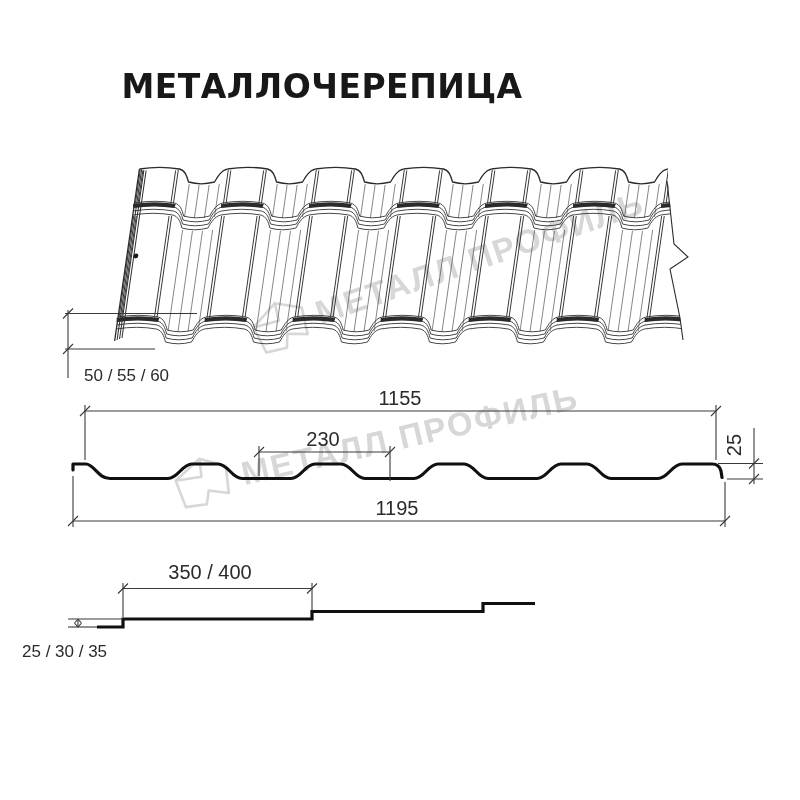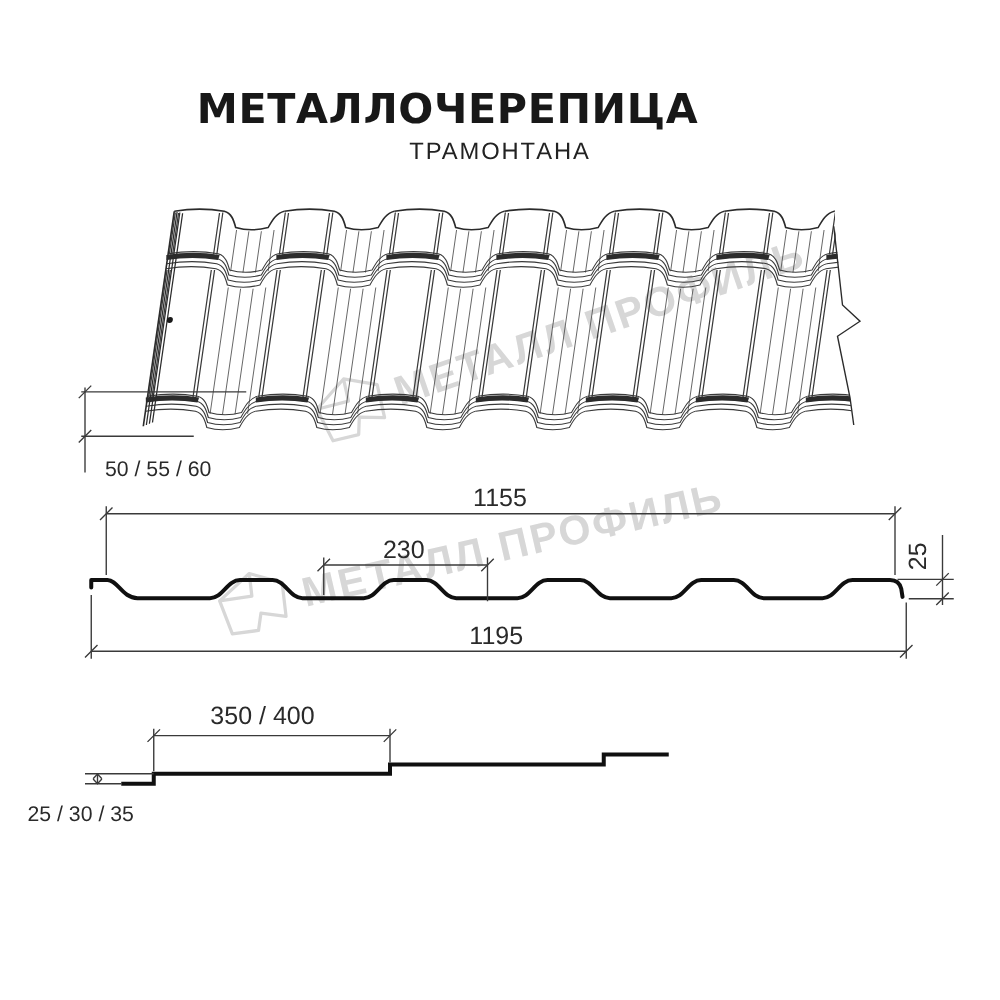--- a/index.html
+++ b/index.html
@@ -1,35 +1,34 @@
 <!DOCTYPE html>
 <html><head>
 <meta charset="utf-8">
 <style>
   html,body{margin:0;padding:0;background:#ffffff;}
   #stage{position:relative;width:800px;height:800px;background:#ffffff;overflow:hidden;
          font-family:"Liberation Sans",sans-serif;}
   .title{position:absolute;left:0;top:70px;width:644px;text-align:center;
          font-family:"DejaVu Sans","Liberation Sans",sans-serif;
-         font-size:33px;font-weight:bold;letter-spacing:.5px;color:#181818;line-height:1;margin-left:36px;}
+         font-size:33px;font-weight:bold;letter-spacing:.5px;color:#181818;line-height:1;}
   .subtitle{position:absolute;left:0;top:112px;width:800px;text-align:center;
          font-family:"Liberation Sans",sans-serif;
          font-size:19px;font-weight:400;letter-spacing:1.5px;color:#222222;line-height:1;}
   svg text{font-family:"Liberation Sans",sans-serif;fill:#2a2a2a;}
   .dimtxt{font-size:20px;}
   .dimtxt-s{font-size:17px;}
   .wmtxt{font-size:33px;font-weight:bold;letter-spacing:2px;fill:#d7d7d7;}
 </style>
 </head>
 <body>
 
 <div id="stage">
 
   <div class="title">МЕТАЛЛОЧЕРЕПИЦА</div>
-  <div class="subtitle">ТРАМОНТАНА</div>
 
   <svg width="800" height="800" viewBox="0 0 800 800" style="position:absolute;left:0;top:0;">
 
     <defs>
 
       <path id="sc" d="M0,0 Q20,-3.4 40,0 C46,1.5 48.5,7 51,13 Q64,16.6 77,13 C79.5,7 82,1.5 88,0" fill="none" stroke="#3a3a3a" stroke-width="0.9"></path>
       <path id="scTop" d="M0,0 Q20,-3.4 40,0 C46,1.5 48.5,7 51,13 Q64,16.6 77,13 C79.5,7 82,1.5 88,0" fill="none" stroke="#2b2b2b" stroke-width="1.3"></path>
       <path id="darkArc" d="M-1,0 Q20,-3.4 41,0" fill="none" stroke="#2b2b2b" stroke-width="4.2"></path>
 
       <g id="wmod">

